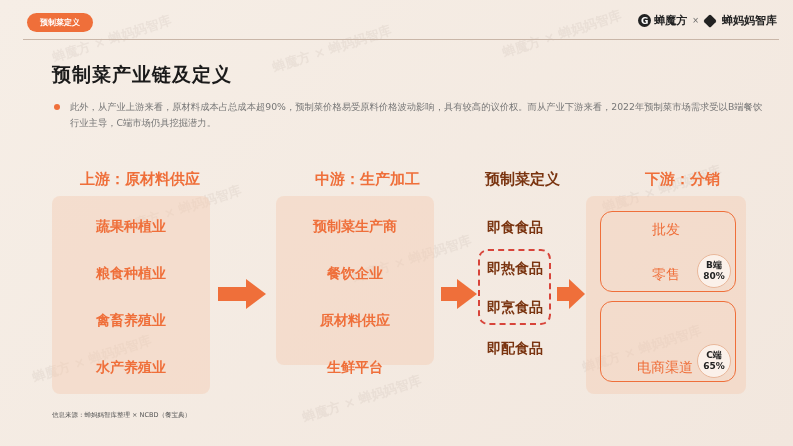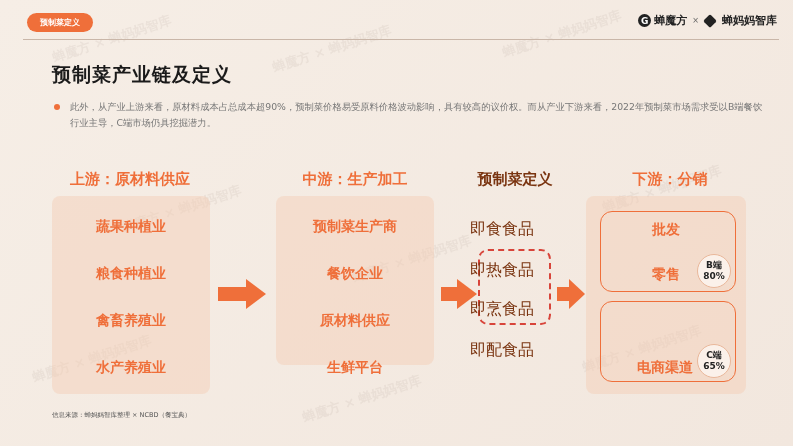--- a/index.html
+++ b/index.html
@@ -27,35 +27,35 @@
     .brand .x { font-size: 8px; color: #666; margin: 0 2px; font-weight: normal; }
     .brand .s-logo { width: 12px; height: 12px; background: #222; transform: rotate(45deg) scale(0.8); border-radius: 2px; margin-right: 3px; }
 
     .title { position: absolute; left: 52px; top: 62px; font-size: 19px; font-weight: bold; color: #1a1a1a; letter-spacing: 1px; font-family: Liberation Mono, monospace; }
 
     .bullets { position: absolute; left: 50px; top: 99px; width: 720px; }
     .bullet { position: relative; padding-left: 20px; font-size: 9.3px; color: #777; line-height: 16px; margin-bottom: 3px; }
     .bullet .dot { position: absolute; left: 4px; top: 5px; width: 6px; height: 6px; border-radius: 50%; background: #ef6f3a; }
     .hl { color: #ef6f3a; }
 
-    .col-head { position: absolute; font-size: 15px; font-weight: bold; color: #ef6f3a; text-align: center; }
+    .col-head { position: absolute; font-size: 15px; font-weight: bold; color: #ef6f3a; text-align: right; }
     .col-head.dark { color: #7a3410; }
 
     .panel { position: absolute; background: rgba(245, 205, 180, 0.45); border-radius: 8px; }
     .item { position: absolute; left: 0; right: 0; text-align: center; font-size: 14px; font-weight: bold; color: #ef6f3a; }
-    .def-item { position: absolute; font-size: 16px; font-weight: normal; color: #7a3410; text-align: left; width: 90px; }
+    .def-item { position: absolute; font-size: 14px; font-weight: bold; color: #7a3410; text-align: center; width: 90px; }
 
     .arrow { position: absolute; width: 50px; height: 30px; }
     .arrow .shaft { position: absolute; left: 0; top: 8px; width: 30px; height: 14px; background: #ef6f3a; }
     .arrow .head { position: absolute; left: 28px; top: 0; width: 0; height: 0; border-top: 15px solid transparent; border-bottom: 15px solid transparent; border-left: 20px solid #ef6f3a; }
 
     .dash-box { position: absolute; left: 478px; top: 249px; width: 73px; height: 76px; border: 2px dashed #d8443a; border-radius: 10px; }
 
     .sub-box { position: absolute; border: 1.5px solid #ef6f3a; border-radius: 12px; }
-    .sub-text { position: absolute; font-size: 14px; font-weight: bold; color: #ef6f3a; white-space: nowrap; }
+    .sub-text { position: absolute; font-size: 14px; font-weight: normal; color: #ef6f3a; white-space: nowrap; }
     .badge {
       position: absolute; width: 34px; height: 34px; border-radius: 50%;
       background: #fbf1ea; border: 1.5px solid #e9b79a;
       display: flex; flex-direction: column; align-items: center; justify-content: center;
       font-size: 9px; font-weight: bold; color: #222; line-height: 11px;
     }
 
     .source { position: absolute; left: 52px; top: 411px; font-size: 6.5px; color: #555; }
   </style>
 </head>

